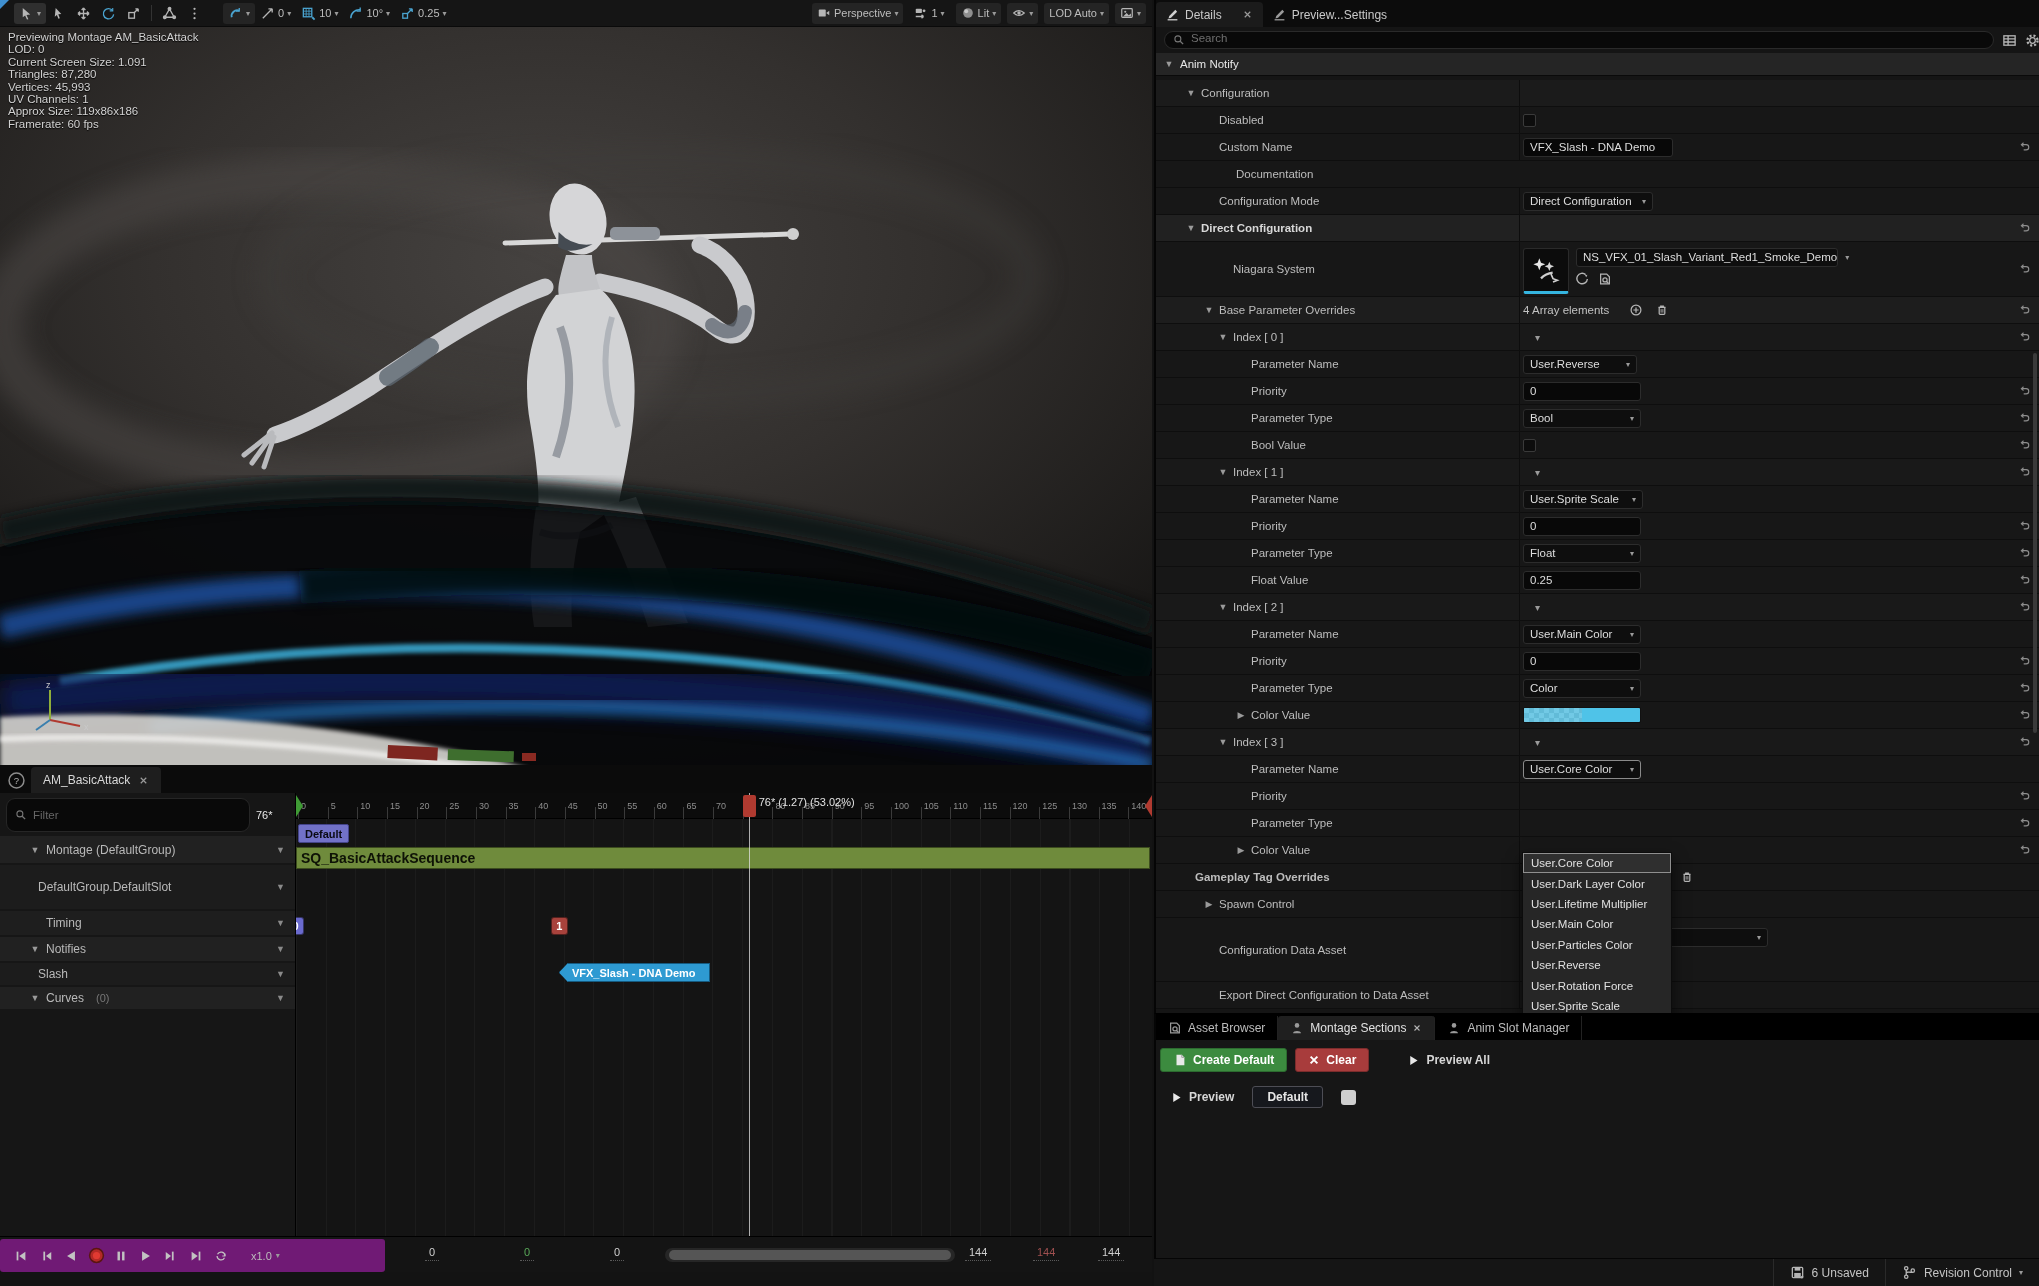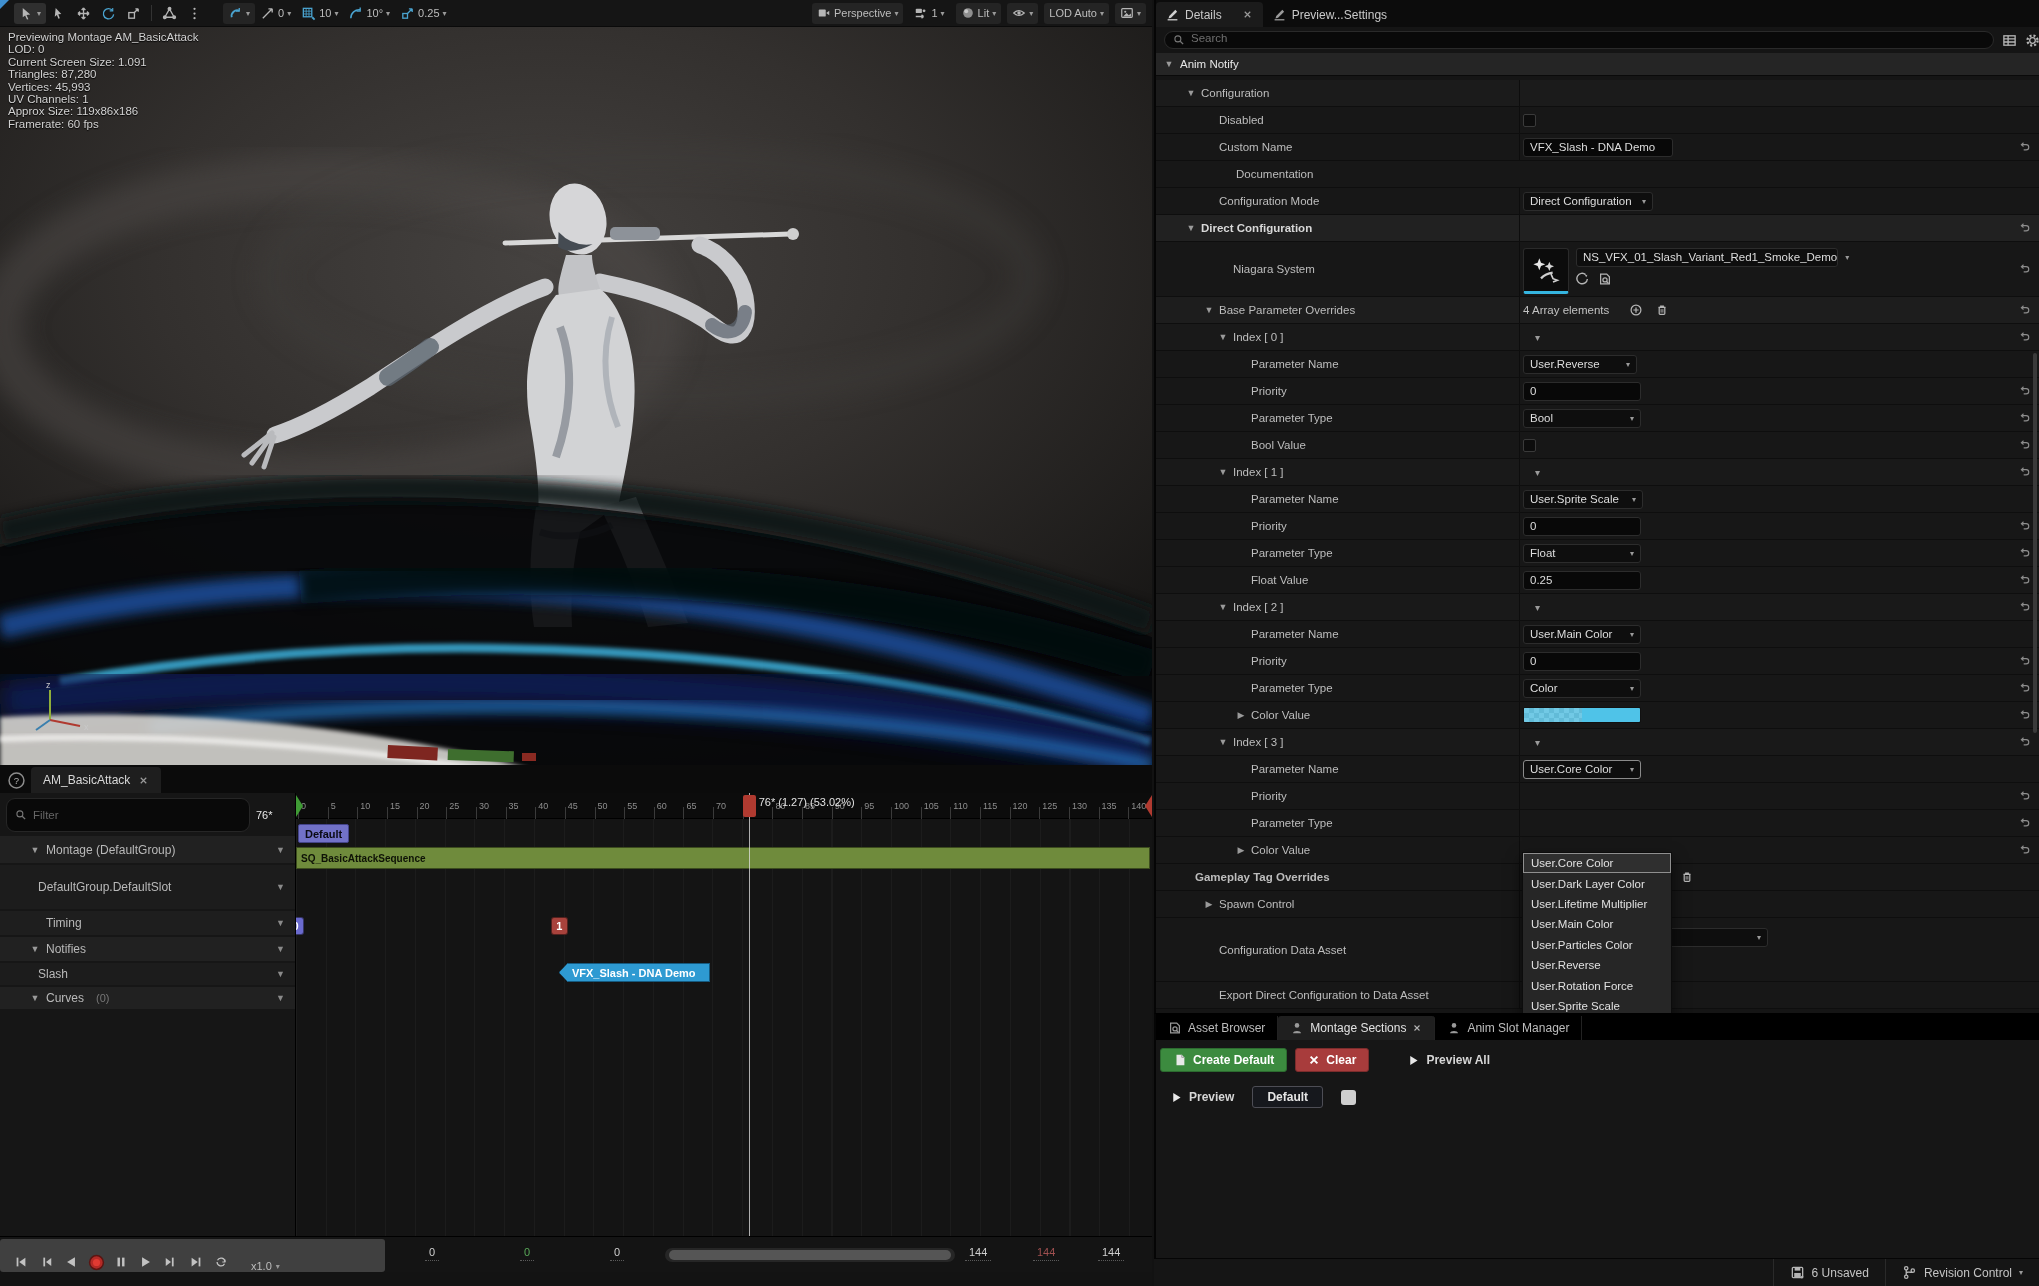--- a/index.html
+++ b/index.html
@@ -79,29 +79,29 @@
   #tl-frame-badge { color:#e8e8e8; font-size:11px; }
   .trackrow { position:relative; background:#1e1e1e; margin-bottom:2px; display:flex; align-items:center; color:#b9b9b9; font-size:12px; }
   .trackrow .rt-caret { position:absolute; right:10px; color:#8a8a8a; font-size:9px; }
   .trk-suffix { color:#777; font-size:11px; margin-left:6px; }
   #tl-tracks { position:absolute; left:296px; top:28px; width:856px; height:463px; background:#141414; overflow:hidden; }
   #tl-ruler { position:absolute; left:0; top:0; width:856px; height:26px; background:#0c0c0c; border-bottom:1px solid #000; }
   .tick { position:absolute; top:14px; width:1px; height:12px; background:#3a3a3a; }
   .ticklab { position:absolute; top:8px; font-size:9px; color:#8e8e8e; }
   #tl-grid { position:absolute; left:0; top:26px; width:856px; height:437px;
      background-image:repeating-linear-gradient(90deg, rgba(255,255,255,0.035) 0 1px, transparent 1px 29.75px); }
-  #seq-bar { position:absolute; left:0; top:78px; width:854px; height:22px; background:#6f8b3c; border:1px solid #3c4c1e; color:#0e1206; font-size:10px; display:flex; align-items:center; padding-left:4px; font-weight:bold; }
+  #seq-bar { position:absolute; left:0; top:78px; width:854px; height:22px; background:#6f8b3c; border:1px solid #3c4c1e; color:#0e1206; font-size:14px; display:flex; align-items:center; padding-left:4px; font-weight:bold; }
   #sec-default { position:absolute; left:0; top:55px; height:19px; background:#7272c8; border:1px solid #44448a; border-radius:2px; color:#0a0a14; font-size:11px; display:flex; align-items:center; padding:0 6px; font-weight:bold; }
   .minitag { position:absolute; height:18px; border-radius:3px; color:#fff; font-size:11px; display:flex; align-items:center; justify-content:center; font-weight:bold; }
   #notify-tag { position:absolute; height:19px; background:#2e9ad2; border:1px solid #155a80; color:#fff; font-size:11px; display:flex; align-items:center; padding:0 8px 0 12px; clip-path:polygon(9px 0, 100% 0, 100% 100%, 9px 100%, 0 50%); font-weight:bold; }
   #playhead-line { position:absolute; top:0; width:1px; height:463px; background:rgba(225,225,225,.75); }
   #playhead-marker { position:absolute; top:2px; width:13px; height:22px; background:#b03a30; border-radius:2px; }
   #playhead-label { position:absolute; top:3px; font-size:11px; color:#e2e2e2; white-space:nowrap; }
   #tl-transport { position:absolute; left:0; top:471px; width:1152px; height:36px; background:#141414; border-top:1px solid #000; }
-  #transport-box { position:absolute; left:0; top:2px; width:385px; height:33px; background:#404040; border-radius:3px; display:flex; align-items:flex-end; padding-left:12px; gap:7px; }
+  #transport-box { position:absolute; left:0; top:2px; width:385px; height:33px; background:#701a75; border-radius:3px; display:flex; align-items:center; padding-left:12px; gap:7px; }
   .tp-btn { display:flex; align-items:center; justify-content:center; width:18px; height:20px; }
   #tp-speed { color:#bdbdbd; font-size:11px; margin-left:14px; display:flex; gap:4px; align-items:center; }
   .spin { position:absolute; top:9px; font-size:11px; color:#cfcfcf; border-bottom:1px dotted #5a5a5a; padding:0 4px 2px; }
   #tl-scrolltrack { position:absolute; left:665px; top:11px; width:290px; height:14px; background:#262626; border-radius:7px; }
   #tl-scrollthumb { position:absolute; left:4px; top:2px; width:282px; height:10px; background:#555; border-radius:5px; }
 
   svg { display:block; }
 </style>
 </head>
 <body>

